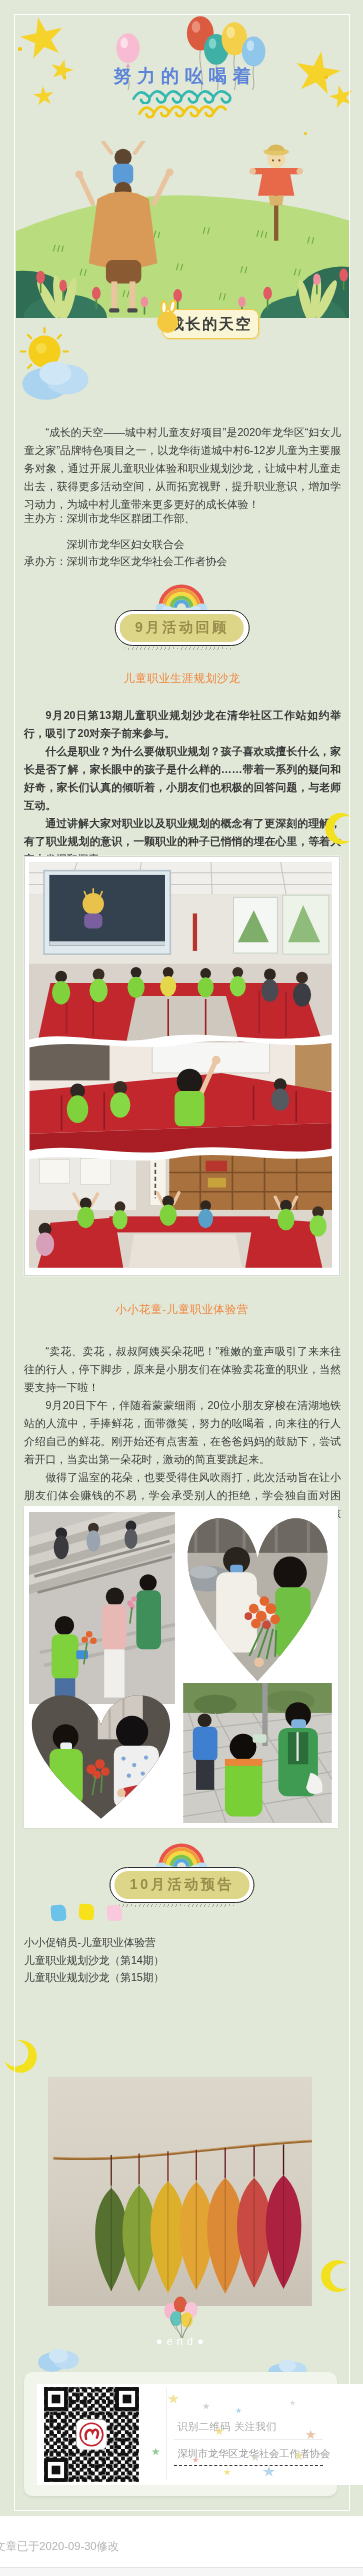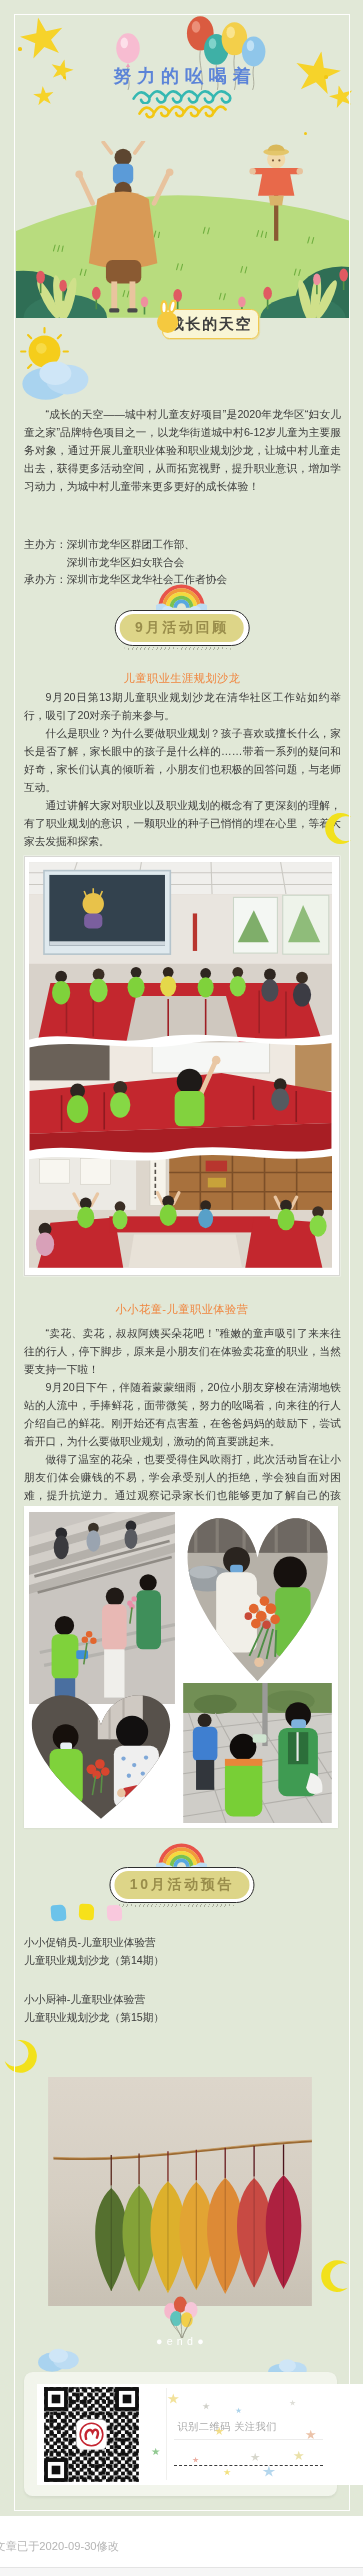--- a/index.html
+++ b/index.html
@@ -18,24 +18,24 @@
   
   .intro-badge{left:162px;top:309px;width:95px;height:28px;background:#f9f5d5;
         border:1.1px solid #f0c84e;border-radius:7.5px;display:flex;align-items:center;justify-content:center;
         font-size:15px;font-weight:600;color:#3e3e3e;letter-spacing:1.6px;box-shadow:1.1px 1.1px 0 rgba(240,200,78,.35);}
   .pill-badge{left:50%;transform:translateX(-50%);background:#fff;border:1.1px solid #2e2e2e;border-radius:18px;padding:3.2px 4.3px;}
   .pill-badge:after{content:"";position:absolute;left:8.6px;right:18px;bottom:-5.4px;height:3.7px;
         background:repeating-linear-gradient(115deg,#74746380 0 0.8px,transparent 0.8px 3.7px);}
   .pill-inner{background:#ddd588;border-radius:14px;padding:4.8px 15px;font-size:14px;font-weight:700;
         color:#998d4b;letter-spacing:2.7px;white-space:nowrap;text-align:right;}
   
-  .body-text{left:24px;width:317px;font-size:10.7px;line-height:18px;text-align:justify;color:#3a3a3a;}
+  .body-text{left:24px;width:317px;font-size:10.7px;line-height:18px;text-align:justify;color:#3a3a3a;margin-top:18px;}
   .body-text p{margin:0;text-indent:2em;}
   .org-block{left:24px;width:317px;font-size:10.7px;line-height:17.7px;color:#3a3a3a;}
-  .org-indent{padding-left:4em;}
+  .org-indent{padding-left:4em;margin-top:8px;}
   .sec-head{font-size:11.2px;color:#f0863f;letter-spacing:0.5px;}
   .sched{left:24px;width:317px;font-size:10.7px;line-height:17.7px;color:#3a3a3a;}
   .sched-date{font-size:11.2px;font-weight:700;color:#1f1f1f;line-height:19px;}
   .mt-group{margin-top:21.4px;}
   .swatch{position:absolute;width:15px;height:16px;border-radius:3.2px 5.4px 3.7px 4.8px;}
   
   .photo-card{background:#fff;border:0.5px solid #d8d8d4;box-shadow:0 0 0 0.5px rgba(255,255,255,.6);}
   .collage1{left:23.6px;top:856px;width:314px;height:418px;padding:0;}
   .collage1 svg{display:block;}
   .wave{position:absolute;left:4.8px;width:303px;height:23.6px;}
@@ -193,21 +193,21 @@
         <ellipse cx="29" cy="12" rx="3" ry="9" transform="rotate(14 29 12)" fill="#fff"></ellipse>
       <circle cx="20" cy="42" r="20" fill="#f5c93f"></circle>
     </svg>
     <span>成长的天空</span>
   </div>
 
   <div class="abs body-text" style="top:405px;">
     <p>“成长的天空——城中村儿童友好项目”是2020年龙华区“妇女儿童之家”品牌特色项目之一，以龙华街道城中村6-12岁儿童为主要服务对象，通过开展儿童职业体验和职业规划沙龙，让城中村儿童走出去，获得更多活动空间，从而拓宽视野，提升职业意识，增加学习动力，为城中村儿童带来更多更好的成长体验！</p>
   </div>
 
-  <div class="abs org-block" style="top:536px;">
+  <div class="abs org-block" style="top:510px;">
     <div>主办方：深圳市龙华区群团工作部、</div>
     <div class="org-indent">深圳市龙华区妇女联合会</div>
     <div>承办方：深圳市龙华区龙华社会工作者协会</div>
   </div>
 
   <svg class="abs" style="left:156px;top:581px;" width="51" height="31" viewBox="0 0 96 58">
     <path d="M8,50 A40,40 0 0 1 88,50" stroke="#e8544a" stroke-width="7" fill="none"></path>
     <path d="M15,50 A33,33 0 0 1 81,50" stroke="#f29b3b" stroke-width="7" fill="none"></path>
     <path d="M22,50 A26,26 0 0 1 74,50" stroke="#f5d93d" stroke-width="7" fill="none"></path>
     <path d="M29,50 A19,19 0 0 1 67,50" stroke="#7cc24f" stroke-width="7" fill="none"></path>
@@ -215,21 +215,21 @@
     <ellipse cx="10" cy="50" rx="12" ry="8" fill="#bcdcf2"></ellipse>
       <ellipse cx="22" cy="53" rx="10" ry="6" fill="#cfe6f7"></ellipse>
     <ellipse cx="86" cy="50" rx="12" ry="8" fill="#bcdcf2"></ellipse>
       <ellipse cx="74" cy="53" rx="10" ry="6" fill="#cfe6f7"></ellipse>
   </svg>
   <div class="abs pill-badge" style="top:610px;">
     <div class="pill-inner">9月活动回顾</div>
   </div>
 
   <div class="abs center sec-head" style="top:664px;margin-top:7px;">儿童职业生涯规划沙龙</div>
-  <div class="abs body-text" style="top:688px;">
+  <div class="abs body-text" style="top:688px;font-weight:bold;">
     <p>9月20日第13期儿童职业规划沙龙在清华社区工作站如约举行，吸引了20对亲子前来参与。</p>
     <p>什么是职业？为什么要做职业规划？孩子喜欢或擅长什么，家长是否了解，家长眼中的孩子是什么样的……带着一系列的疑问和好奇，家长们认真的倾听着，小朋友们也积极的回答问题，与老师互动。</p>
     <p>通过讲解大家对职业以及职业规划的概念有了更深刻的理解，有了职业规划的意识，一颗职业的种子已悄悄的埋在心里，等着大家去发掘和探索。</p>
   </div>
 
   <svg class="abs" style="left:324px;top:812px;" width="33" height="33" viewBox="0 0 64 64">
     <path d="M34,2 A30,30 0 1 0 62,36 A24,24 0 1 1 34,2 Z" fill="#f2e11c" transform="rotate(40 32 32)"></path>
   </svg>
 
   <div class="abs photo-card collage1">
@@ -329,21 +329,21 @@
       <path d="M0,24 C70,4 150,38 240,20 C330,2 430,36 566,14 L566,30 C470,44 380,14 290,32 C200,48 90,20 0,38 Z" fill="#ffffff"></path>
     </svg>
     <svg class="wave" style="top:283px;" viewBox="0 0 566 44" preserveAspectRatio="none">
       <path d="M0,20 C90,2 180,36 280,18 C380,2 470,34 566,16 L566,30 C460,46 370,16 270,34 C180,48 80,22 0,36 Z" fill="#ffffff"></path>
     </svg>
   </div>
 
   <div class="abs center sec-head" style="top:1302px;">小小花童-儿童职业体验营</div>
   <div class="abs body-text" style="top:1324px;">
     <p>“卖花、卖花，叔叔阿姨买朵花吧！”稚嫩的童声吸引了来来往往的行人，停下脚步，原来是小朋友们在体验卖花童的职业，当然要支持一下啦！</p>
-    <p>9月20日下午，伴随着蒙蒙细雨，20位小朋友穿梭在清湖地铁站的人流中，手捧鲜花，面带微笑，努力的吆喝着，向来往的行人介绍自己的鲜花。刚开始还有点害羞，在爸爸妈妈的鼓励下，尝试着开口，为什么要做职业规划，激动的简直要跳起来。</p>
+    <p>9月20日下午，伴随着蒙蒙细雨，20位小朋友穿梭在清湖地铁站的人流中，手捧鲜花，面带微笑，努力的吆喝着，向来往的行人介绍自己的鲜花。刚开始还有点害羞，在爸爸妈妈的鼓励下，尝试着开口，当卖出第一朵花时，激动的简直要跳起来。</p>
     <p>做得了温室的花朵，也要受得住风吹雨打，此次活动旨在让小朋友们体会赚钱的不易，学会承受别人的拒绝，学会独自面对困难，提升抗逆力。通过观察记录家长们也能够更加了解自己的孩子，活动结束后家长纷纷表示此次活动对孩子的成长非常有意义，希望有更多的机会参与。</p>
   </div>
 
   <svg width="0" height="0" style="position:absolute;">
     <defs>
       <clipPath id="heartClip" clipPathUnits="objectBoundingBox">
         <path d="M0.5,0.96 C0.16,0.66 0.02,0.44 0.02,0.26 C0.02,0.08 0.18,0.01 0.31,0.05 C0.41,0.08 0.47,0.16 0.5,0.26 C0.53,0.16 0.59,0.08 0.69,0.05 C0.82,0.01 0.98,0.08 0.98,0.26 C0.98,0.44 0.84,0.66 0.5,0.96 Z"></path>
       </clipPath>
     </defs>
   </svg>
@@ -483,21 +483,20 @@
     <div class="pill-inner">10月活动预告</div>
   </div>
 
   <div class="swatch" style="left:51px;top:1905px;background:#6cc3ea;transform:rotate(-4deg);"></div>
   <div class="swatch" style="left:79px;top:1904px;background:#f7e11a;transform:rotate(3deg);"></div>
   <div class="swatch" style="left:107px;top:1905px;background:#f9c8dd;transform:rotate(-2deg);"></div>
 
   <div class="abs sched" style="top:1934px;">
     <div>小小促销员-儿童职业体验营</div>
     <div>儿童职业规划沙龙（第14期）</div>
-    <div class="mt-group">小小厨神-儿童职业体验营</div>
     <div>儿童职业规划沙龙（第15期）</div>
   </div>
 
   <svg class="abs" style="left:3.2px;top:2039px;" width="35" height="35" viewBox="0 0 64 64">
     <path d="M34,2 A30,30 0 1 0 62,36 A24,24 0 1 1 34,2 Z" fill="#f2e11c" transform="rotate(-110 32 32)"></path>
   </svg>
 
   <svg class="abs" style="left:48px;top:2077px;" width="264" height="229" viewBox="0 0 493 428">
     <defs>
       <linearGradient id="lg" x1="0" y1="0" x2="0" y2="1">
@@ -590,20 +589,21 @@
             <rect x="11" y="143" width="30" height="30" fill="#fff"></rect>
             <rect x="18" y="150" width="16" height="16" fill="#111"></rect>
         </g>
         <rect x="64" y="64" width="56" height="56" rx="10" fill="#fff" stroke="#ddd"></rect>
         <circle cx="92" cy="92" r="21" fill="#fff" stroke="#c42430" stroke-width="3"></circle>
         <path d="M82,100 C78,86 90,78 94,88 C98,78 108,84 102,98" stroke="#c42430" stroke-width="4.5" fill="none" stroke-linecap="round"></path>
       </svg>
       <div class="v-divider"></div>
       <div class="qr-caption">识别二维码 关注我们</div>
       <div class="cap-divider"></div>
+      <div class="org-caption">深圳市龙华区龙华社会工作者协会</div>
       <div class="dash-line"></div>
       <div class="mini-star star" style="left:130px;top:9.6px;width:11.8px;height:11.2px;background:#f0dd8a;"></div>
       <div class="mini-star star" style="left:165px;top:19px;width:7.5px;height:7px;background:#c8c8c0;"></div>
       <div class="mini-star star" style="left:198px;top:23.6px;width:6.4px;height:6.4px;background:#9ecbe8;"></div>
       <div class="mini-star star" style="left:252px;top:16px;width:6.4px;height:6.4px;background:#d8d8d0;"></div>
       <div class="mini-star star" style="left:268px;top:46px;width:10.7px;height:10.2px;background:#e8b89a;"></div>
       <div class="mini-star star" style="left:177px;top:43px;width:9.6px;height:9px;background:#f0d878;"></div>
       <div class="mini-star star" style="left:114px;top:64px;width:8.6px;height:8px;background:#7fbf7f;"></div>
       <div class="mini-star star" style="left:155px;top:73px;width:6.4px;height:6.4px;background:#e8a090;"></div>
       <div class="mini-star star" style="left:213px;top:69px;width:9.6px;height:9px;background:#d0d0c4;"></div>

